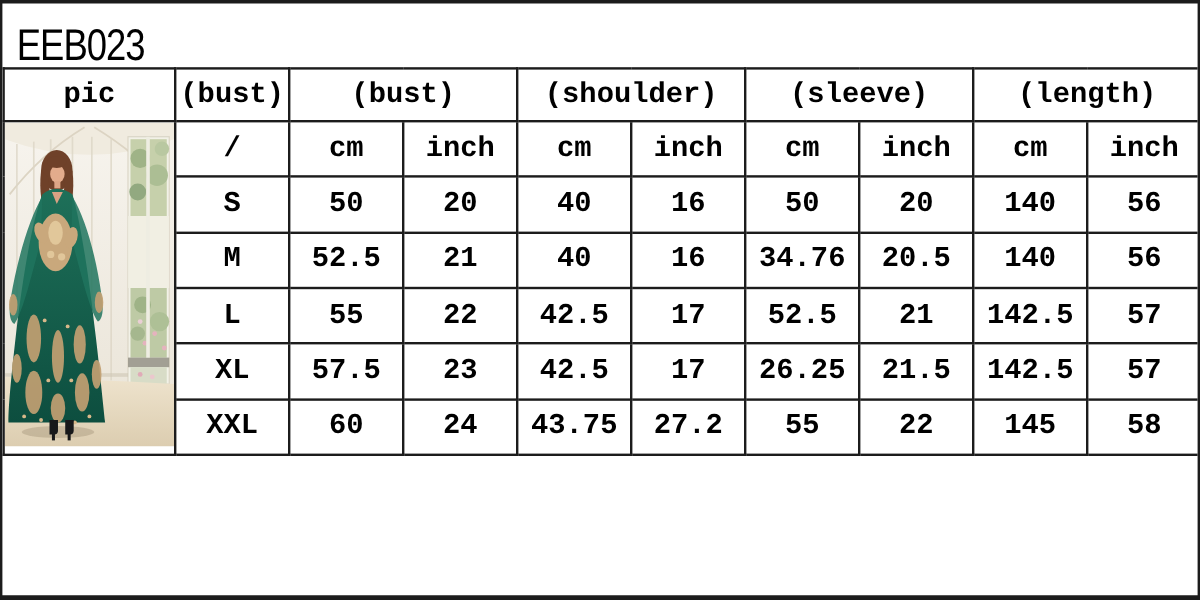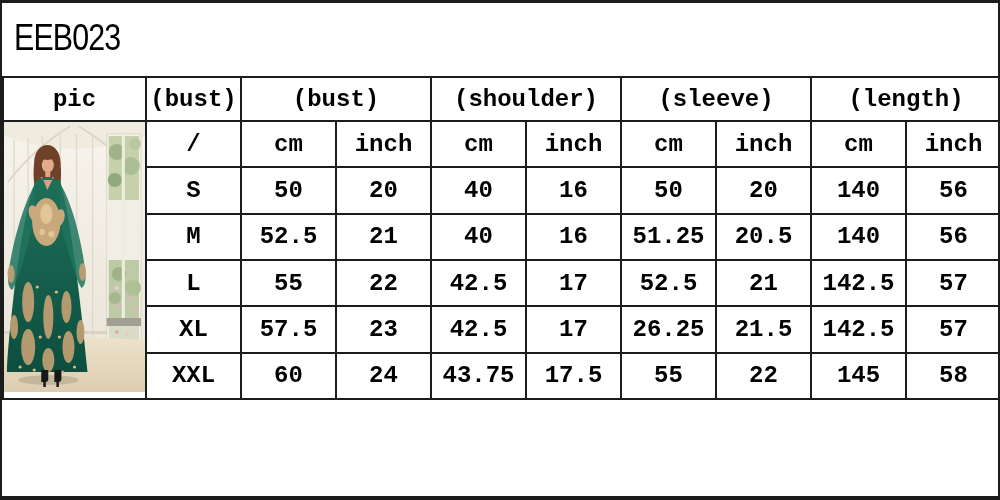--- a/index.html
+++ b/index.html
@@ -8,21 +8,21 @@
     width:1000px; height:500px;
     box-sizing:border-box;
     background:#ffffff;
     border:2px solid #1c1c1c;
     border-top-width:3px;
     border-bottom-width:4px;
     overflow:hidden;
     font-family:"Liberation Mono","DejaVu Sans Mono",monospace;
     color:#000000;
   }
-  .top-band { position:relative; height:73px; }
+  .top-band { position:relative; height:53px; }
   .product-code {
     position:absolute; left:12px; top:14px;
     font-family:"Liberation Sans","DejaVu Sans",sans-serif;
     font-size:37px; font-weight:400; letter-spacing:-1px;
     transform:scaleX(.82); transform-origin:left center;
     white-space:nowrap;
   }
   .weight-text {
     position:absolute; left:797px; top:50%;
     transform:translate(-50%,-50%);
@@ -214,21 +214,21 @@
           <td class="cell">20</td>
           <td class="cell">140</td>
           <td class="cell">56</td>
         </tr>
         <tr>
           <td class="cell">M</td>
           <td class="cell">52.5</td>
           <td class="cell">21</td>
           <td class="cell">40</td>
           <td class="cell">16</td>
-          <td class="cell">51.25</td>
+          <td class="cell">34.76</td>
           <td class="cell">20.5</td>
           <td class="cell">140</td>
           <td class="cell">56</td>
         </tr>
         <tr>
           <td class="cell">L</td>
           <td class="cell">55</td>
           <td class="cell">22</td>
           <td class="cell">42.5</td>
           <td class="cell">17</td>
@@ -246,21 +246,21 @@
           <td class="cell">26.25</td>
           <td class="cell">21.5</td>
           <td class="cell">142.5</td>
           <td class="cell">57</td>
         </tr>
         <tr>
           <td class="cell">XXL</td>
           <td class="cell">60</td>
           <td class="cell">24</td>
           <td class="cell">43.75</td>
-          <td class="cell">17.5</td>
+          <td class="cell">27.2</td>
           <td class="cell">55</td>
           <td class="cell">22</td>
           <td class="cell">145</td>
           <td class="cell">58</td>
         </tr>
       </tbody>
   </table>
 
 
 </div>

